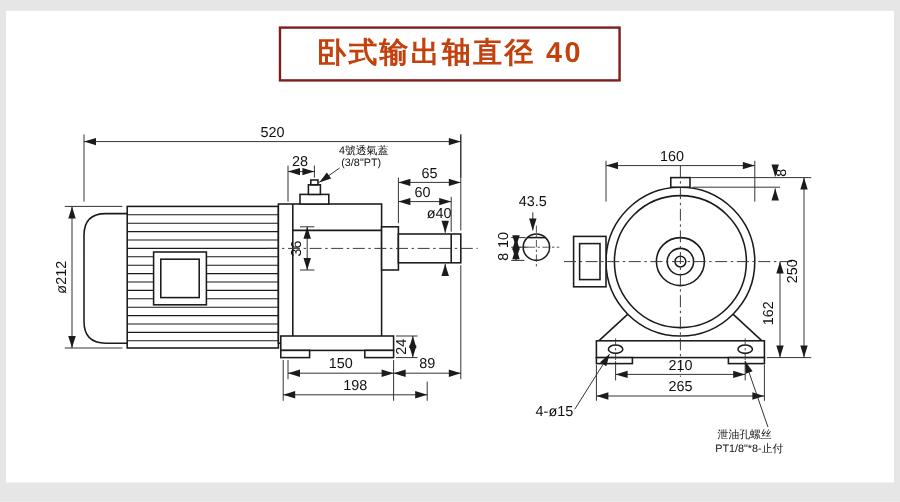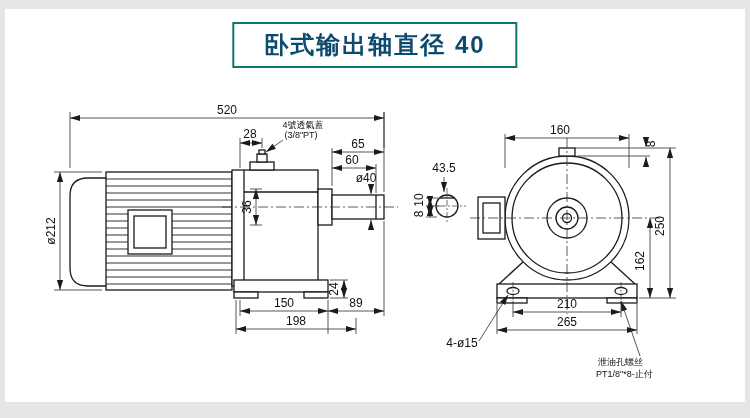--- a/index.html
+++ b/index.html
@@ -1,22 +1,22 @@
 <!DOCTYPE html>
 <html><head>
 <meta charset="utf-8">
 <style>
   html,body { margin:0; padding:0; }
   body { background:#e8e8e8; font-family:"Liberation Sans", sans-serif; }
   .stage { position:relative; width:750px; height:418px; background:#e6e6e6; overflow:hidden; }
   .panel { position:absolute; left:5px; right:5px; top:9px; bottom:16px; background:#ffffff; }
   .title-box {
     position:absolute; top:22px; left:50%; transform:translateX(-50%);
-    background:#fff; border:2px solid #0f766e; padding:5px 30px;
-    font:bold 24px/1.35 "Liberation Sans", sans-serif; color:#0c4a6e; letter-spacing:2px;
+    background:#fff; border:2px solid #7f1d1d; padding:5px 30px;
+    font:bold 24px/1.35 "Liberation Sans", sans-serif; color:#c2410c; letter-spacing:2px;
     white-space:nowrap; z-index:3;
   }
   svg.drawing { position:absolute; left:0; top:0; z-index:2; }
   .ol  { fill:none; stroke:#1b1b1b; stroke-width:1.3; }
   .olw { fill:#ffffff; stroke:#1b1b1b; stroke-width:1.3; }
   .fin { fill:none; stroke:#1b1b1b; stroke-width:0.9; }
   .dim { fill:none; stroke:#2b2b2b; stroke-width:0.8; }
   .cl  { fill:none; stroke:#333; stroke-width:0.8; stroke-dasharray:10 3 2 3; }
   .cls { fill:none; stroke:#333; stroke-width:0.7; stroke-dasharray:6 2 2 2; }
   text { font:12px "Liberation Sans", sans-serif; fill:#111; }

